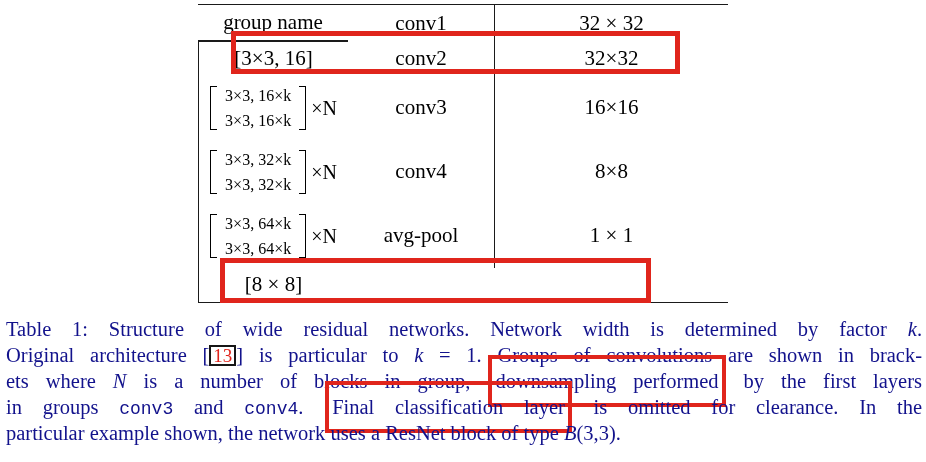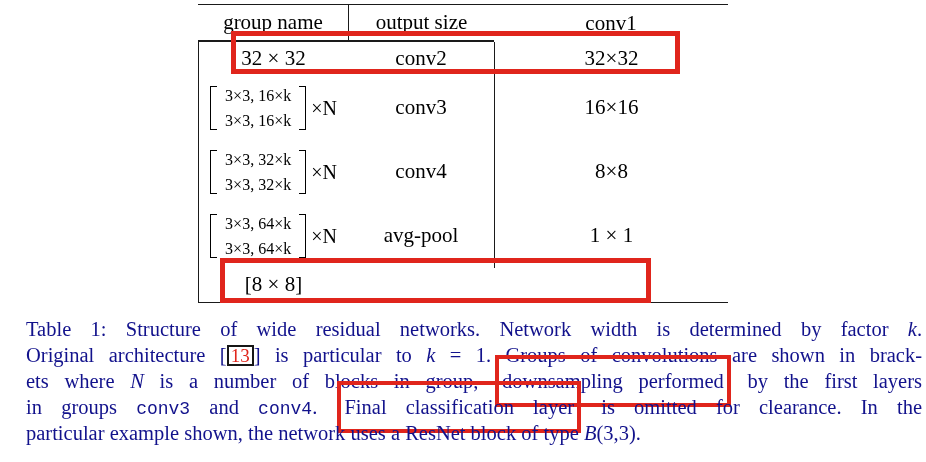--- a/index.html
+++ b/index.html
@@ -52,21 +52,20 @@
     margin:13px 4px 0 6px;
     width:916px;
     color:var(--capcol);
     font-size:20.5px;
   }
   .cap-line{
     height:26px;line-height:26px;
     text-align:justify;
     text-align-last:justify;
     white-space:normal;
-    margin-left:20px;
   }
   .cap-line.last{text-align-last:left;}
   .seg-mono{font-family:"Liberation Mono","DejaVu Sans Mono",monospace;font-size:18px;}
   .seg-redbox{
     border:4px solid var(--red);
     padding:11px 3px;
     margin:0 1px;
     white-space:nowrap;
   }
   .seg-cite{
@@ -77,23 +76,23 @@
     font-size:19px;
     line-height:17px;
   }
 </style>
 </head>
 <body>
 
 <div class="table-wrap">
   <div class="tgrid">
     <div class="cell c1 head">group name</div>
-    <div class="cell c2 head">output size</div>
   <div class="cell c1">conv1</div>
       <div class="cell c2">32 × 32</div>
+      <div class="cell c3">[3×3, 16]</div>
       <div class="cell c1">conv2</div>
       <div class="cell c2">32×32</div>
       <div class="cell c3">
         <span class="matrix-box">
           <span class="brk l"></span>
           <span class="mx-lines">3×3, 16×k
 3×3, 16×k</span>
           <span class="brk r"></span>
         </span>
         <span class="mult">×N</span>

